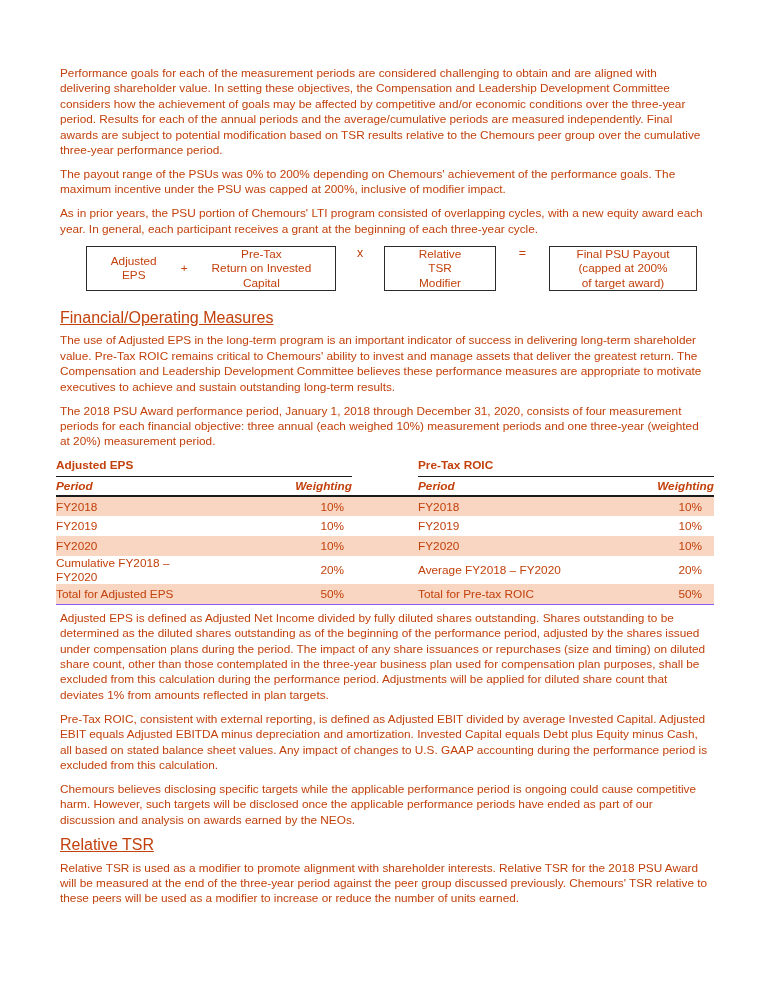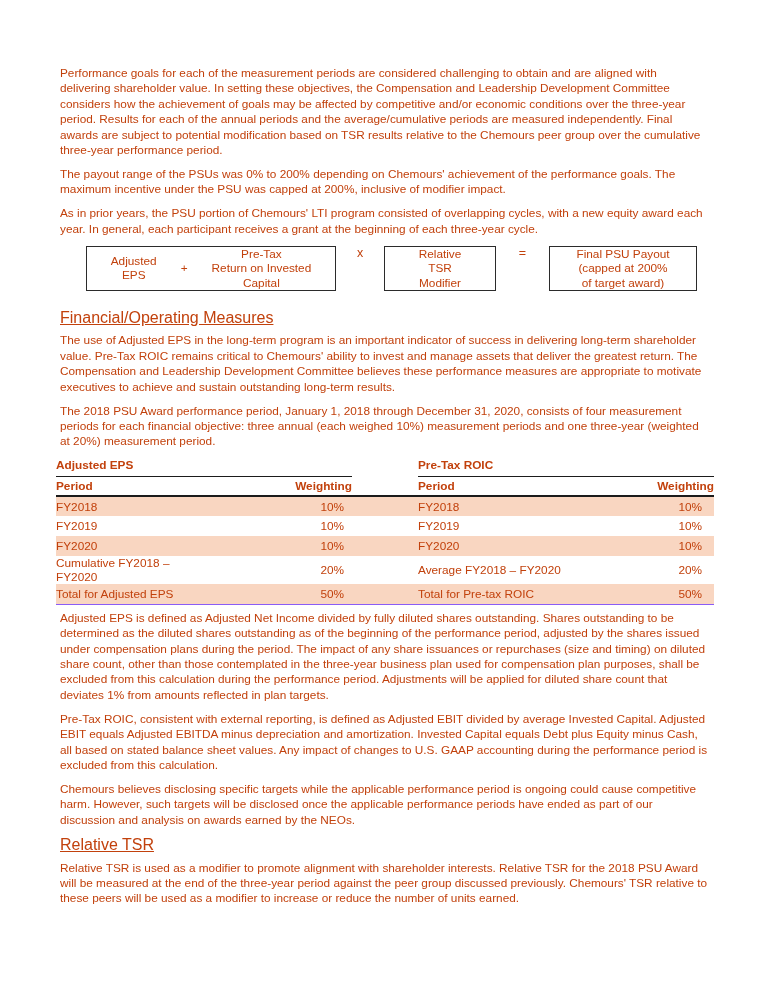--- a/index.html
+++ b/index.html
@@ -69,21 +69,21 @@
     vertical-align: middle;
     padding: 0;
   }
   td.c-period-l { width: 170px; padding-left: 4px; }
   td.c-weight-l { width: 130px; text-align: right; }
   td.c-gap      { width: 66px; }
   td.c-period-r { width: 162px; padding-left: 2px; }
   td.c-weight-r { width: 130px; text-align: right; padding-right: 4px; }
   tr.title-row td { height: 18px; font-weight: bold; vertical-align: top; }
   tr.title-row td.titled { border-bottom: 1px solid #1b1b1b; }
-  tr.header-row td { font-weight: bold; border-bottom: 2px solid #1b1b1b; }
+  tr.header-row td { font-weight: bold; border-bottom: 2px solid #1b1b1b; font-style: italic; }
   tr.header-row td.c-weight-l { padding-right: 0; }
   tr.data-row td.c-weight-l { padding-right: 8px; }
   tr.data-row td.c-weight-r { padding-right: 12px; }
   tr.last-row td { border-bottom: 1px solid #8b5cf6; }
   
   .page-number {
     position: absolute;
     left: 0;
     bottom: 38px;
     width: 100%;

